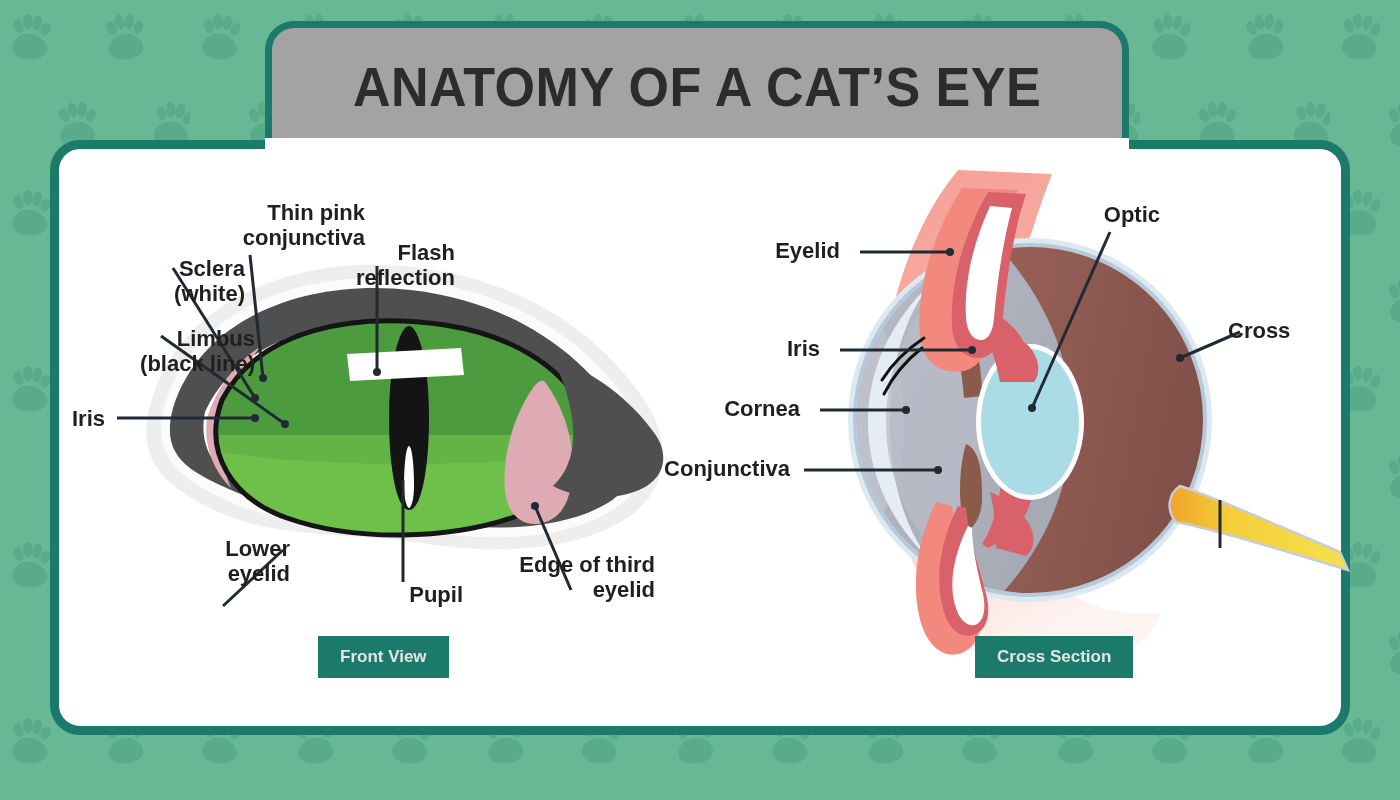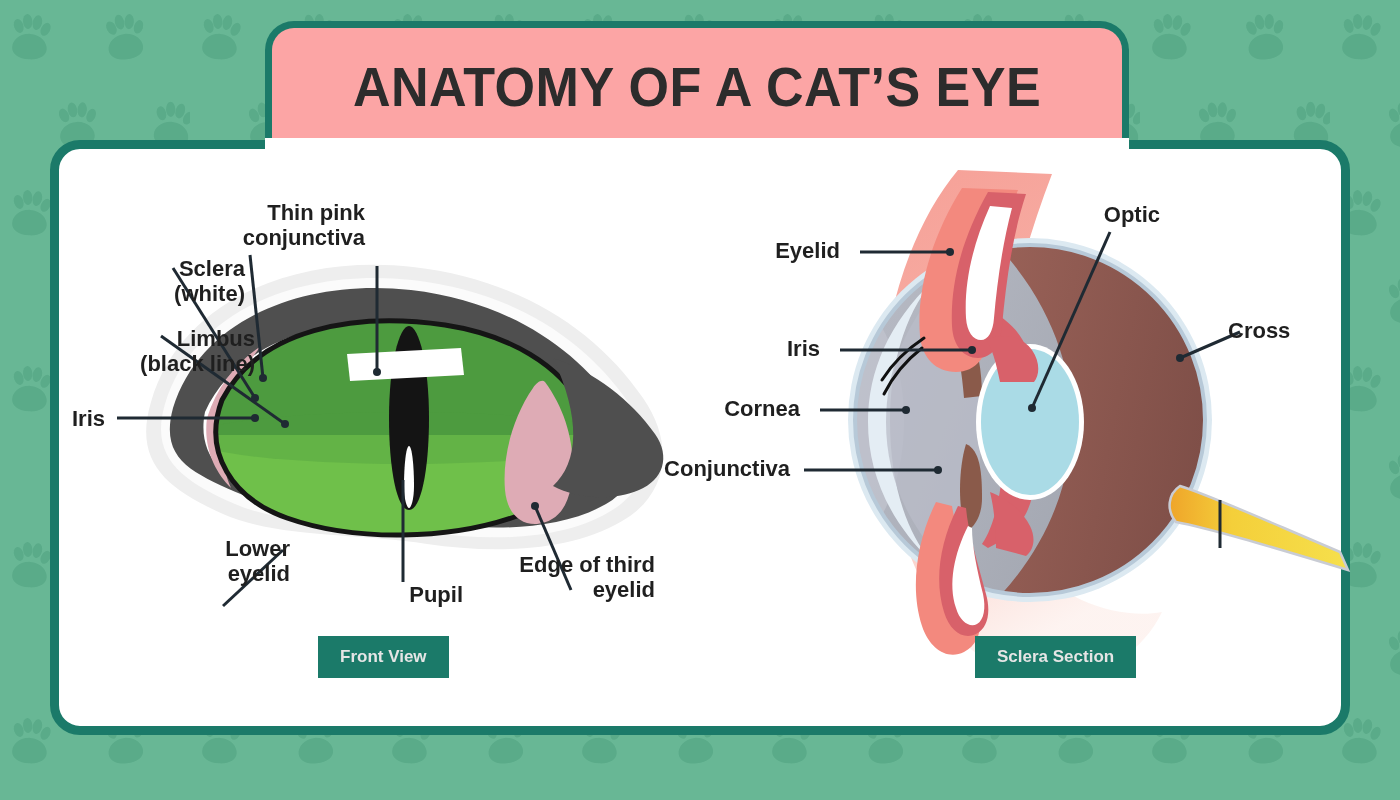--- a/index.html
+++ b/index.html
@@ -10,21 +10,21 @@
     position:relative;
   }
   #paw-layer{position:absolute;inset:0;z-index:0;}
   #main-card{
     position:absolute;left:50px;top:140px;width:1300px;height:595px;
     background:#ffffff;border:9px solid #1b7a69;border-radius:30px;
     box-sizing:border-box;z-index:2;
   }
   #title-card{
     position:absolute;left:272px;top:28px;width:850px;height:117px;
-    background:#fca5a5;border-radius:22px 22px 0 0;z-index:3;
+    background:#a3a3a3;border-radius:22px 22px 0 0;z-index:3;
     display:flex;align-items:center;justify-content:center;
     box-shadow:0 0 0 7px #1b7a69;
   }
   #title-card::after{
     content:"";position:absolute;left:-7px;right:-7px;bottom:-7px;height:14px;background:#ffffff;
   }
   #title-text{
     font-size:56px;font-weight:bold;color:#2c2c2c;letter-spacing:0.5px;
     font-stretch:condensed;transform:scaleX(0.93);white-space:nowrap;
     position:relative;z-index:2;
@@ -174,20 +174,22 @@
     </g>
   </svg>
 
   <div class="lbl c" style="left:150px;top:50px;width:160px;">Thin pink
 conjunctiva</div>
   <div class="lbl c" style="left:50px;top:106px;width:140px;">Sclera
 (white)</div>
   <div class="lbl c" style="left:0px;top:176px;width:200px;">Limbus
 (black line)</div>
   <div class="lbl r" style="left:-40px;top:256px;width:90px;">Iris</div>
+  <div class="lbl c" style="left:250px;top:90px;width:150px;">Flash
+reflection</div>
   <div class="lbl c" style="left:95px;top:386px;width:140px;">Lower
 eyelid</div>
   <div class="lbl c" style="left:288px;top:432px;width:120px;">Pupil</div>
   <div class="lbl c" style="left:420px;top:402px;width:180px;">Edge of third
 eyelid</div>
 </div>
 
 <div class="panel" id="panel-cross">
   <svg width="690" height="560" viewBox="0 0 690 560">
     <defs>
@@ -313,13 +315,13 @@
 
   <div class="lbl r" style="left:20px;top:88px;width:120px;">Eyelid</div>
   <div class="lbl r" style="left:20px;top:186px;width:100px;">Iris</div>
   <div class="lbl r" style="left:-10px;top:246px;width:110px;">Cornea</div>
   <div class="lbl r" style="left:-70px;top:306px;width:160px;">Conjunctiva</div>
   <div class="lbl c" style="left:370px;top:52px;width:90px;">Optic</div>
   <div class="lbl" style="left:528px;top:168px;width:120px;">Cross</div>
 </div>
 
 <div class="badge" id="badge-front">Front View</div>
-<div class="badge" id="badge-cross">Sclera Section</div>
+<div class="badge" id="badge-cross">Cross Section</div>
 
 </body></html>

